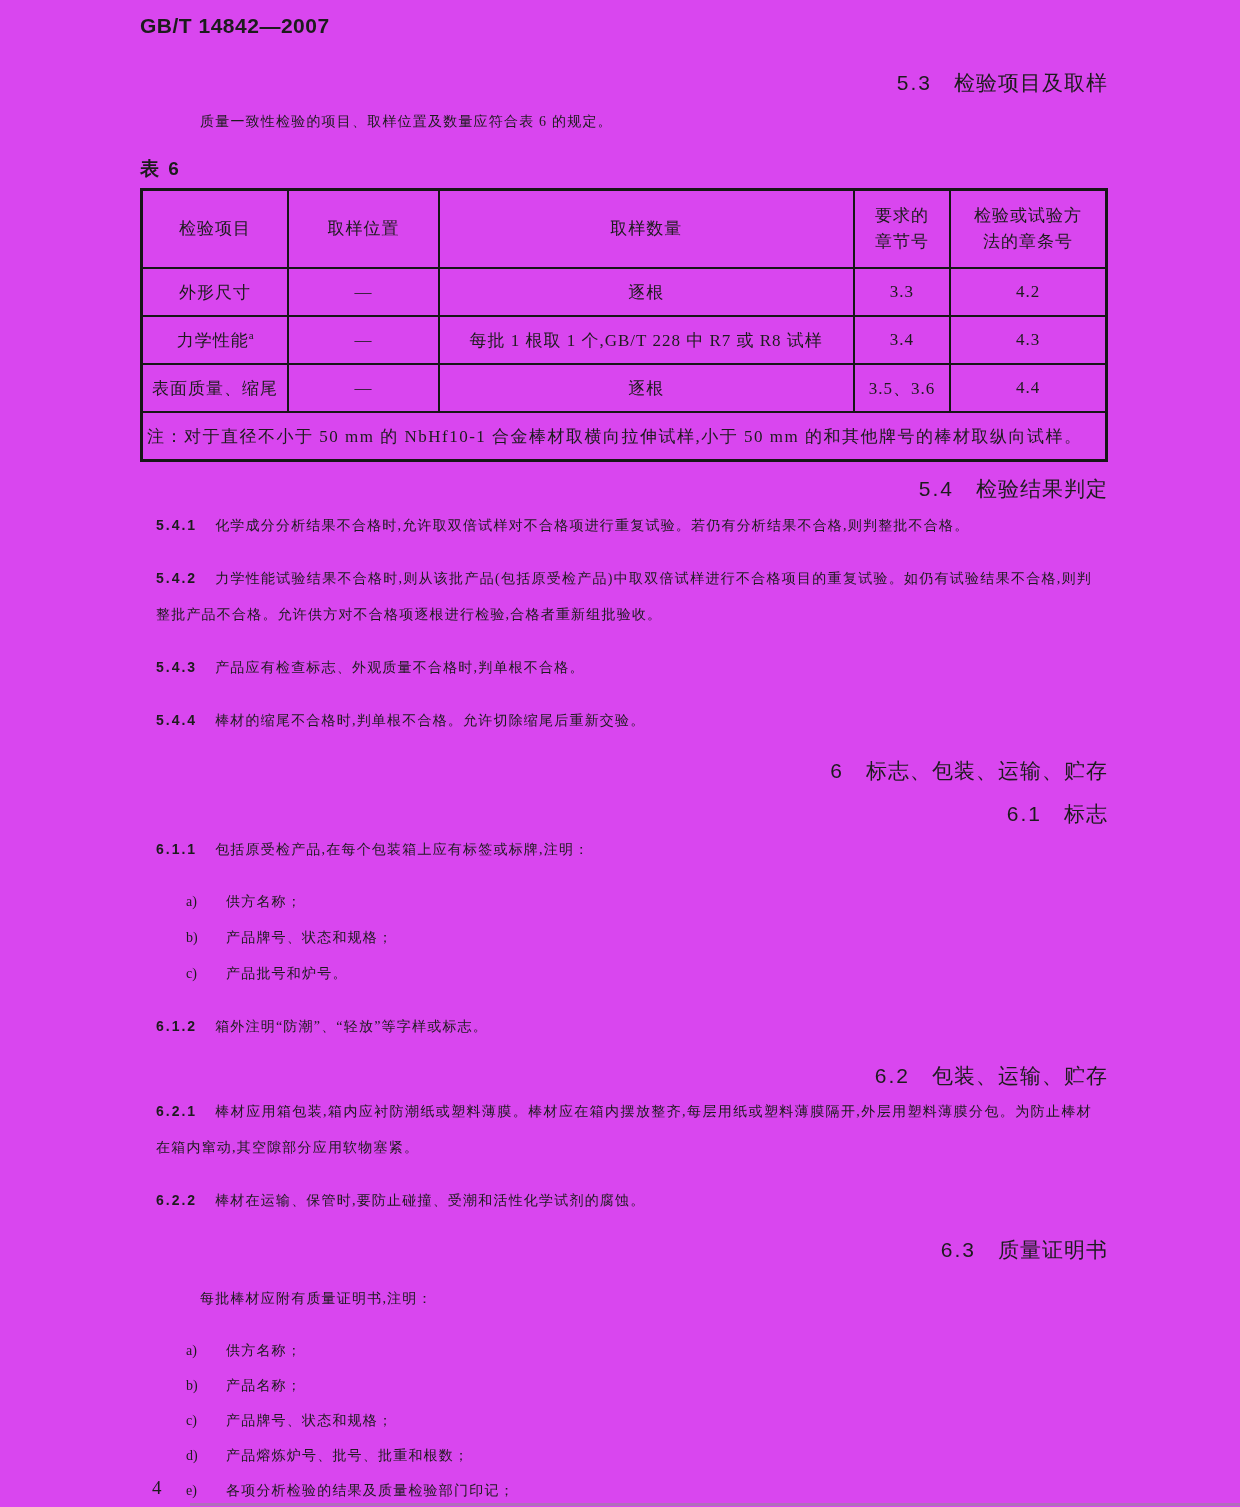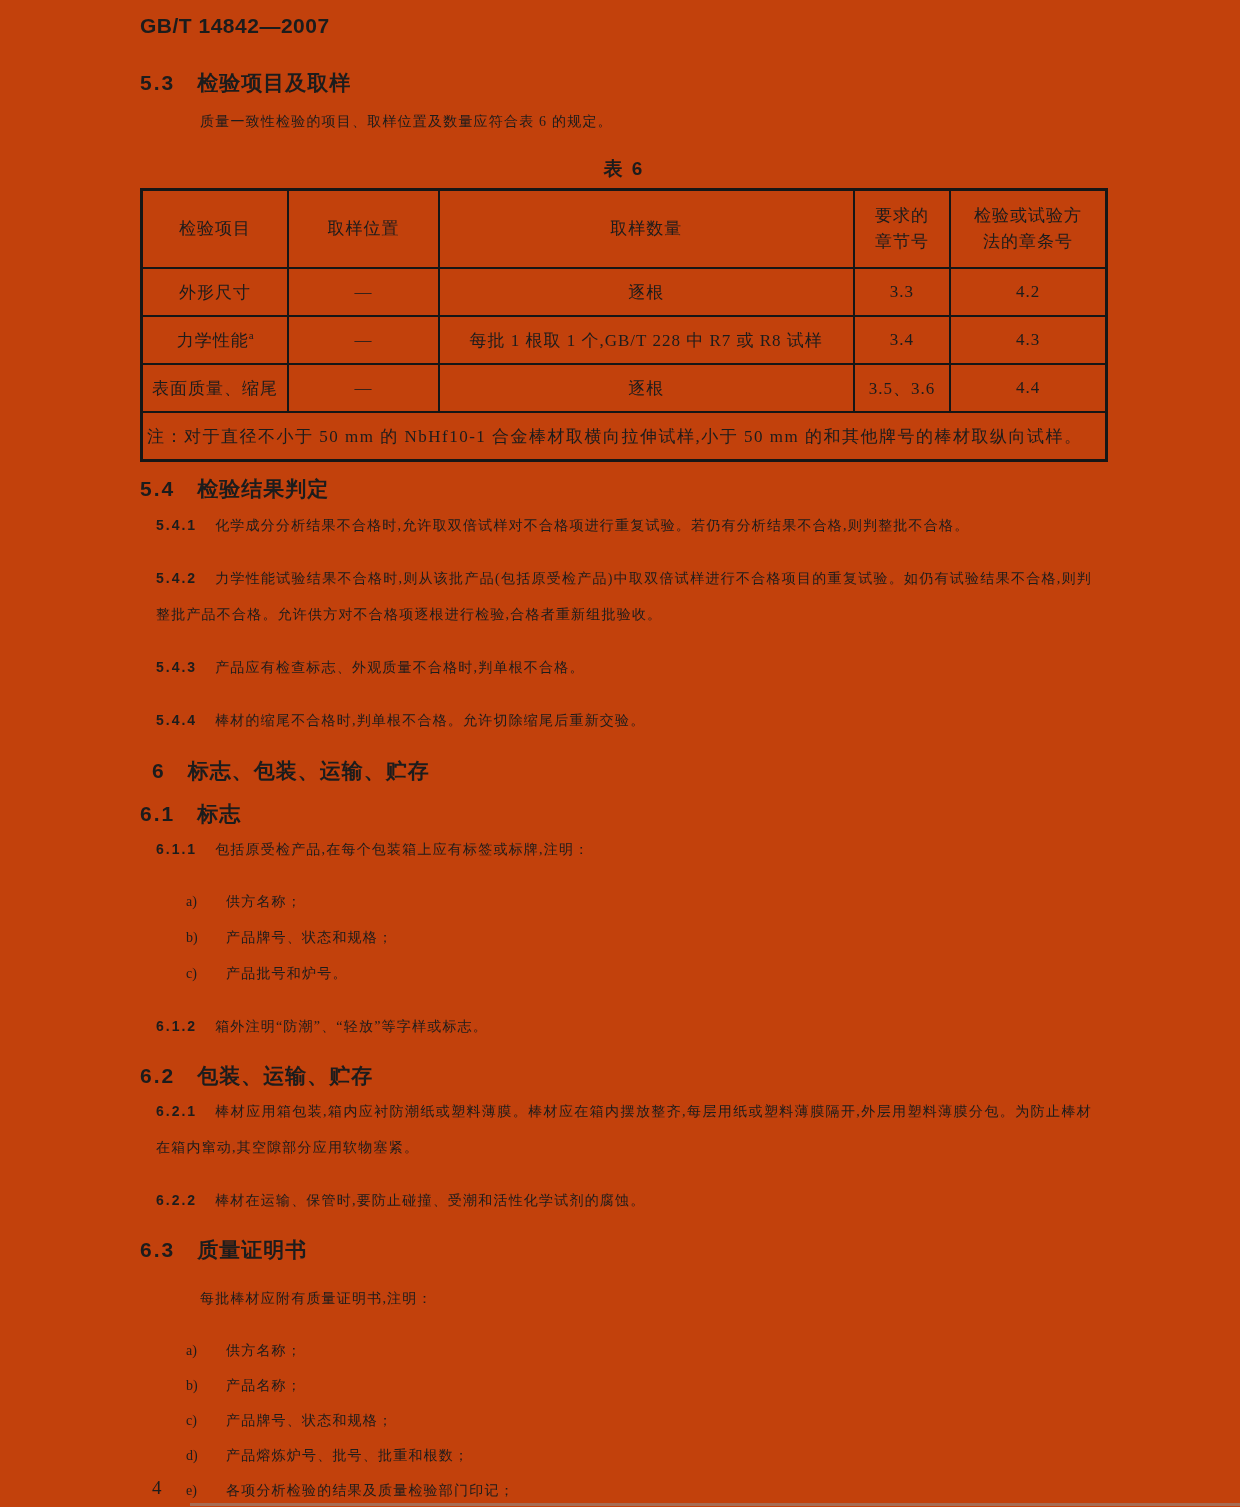--- a/index.html
+++ b/index.html
@@ -1,51 +1,52 @@
 <!DOCTYPE html>
 <html lang="zh"><head>
 <meta charset="utf-8">
 <style>
   html,body{margin:0;padding:0;background:#e9e9e9;}
   .page{
     position:relative;
     width:1240px;height:1507px;
     margin:0 auto;
-    background:#c2410c;
+    background:#d946ef;
     overflow:hidden;
     color:#1c1c1c;
     font-family:"Liberation Serif","DejaVu Serif",serif;
   }
   .content{padding:0 132px 0 140px;}
 
   .doc-header{
     margin-top:14px;
     font-family:"Liberation Sans","DejaVu Sans",sans-serif;
     font-weight:bold;font-size:21px;letter-spacing:0.5px;
   }
 
   .hsec{
     font-family:"Liberation Sans","DejaVu Sans",sans-serif;
-    font-weight:bold;font-size:21px;line-height:30px;
+    font-weight:normal;font-size:21px;line-height:30px;
     letter-spacing:1px;
+    text-align:right;
   }
   .hsec .num{margin-right:22px;letter-spacing:2px;}
 
   .para{
     font-size:14px;line-height:36px;letter-spacing:1.2px;
     text-align:justify;text-align-last:left;margin:16px;
   }
   .para .num{
     font-family:"Liberation Sans","DejaVu Sans",sans-serif;
     font-weight:bold;letter-spacing:2px;margin-right:18px;
   }
   .indent{ text-indent:44px; }
 
   .tbl-caption{
-    margin-top:6px;text-align:center;
+    margin-top:6px;text-align:left;
     font-family:"Liberation Sans","DejaVu Sans",sans-serif;
     font-weight:bold;font-size:19px;letter-spacing:2px;
   }
 
   table.t6{
     margin-top:6px;width:100%;
     border-collapse:collapse;border:3px solid #161616;
     font-size:17px;letter-spacing:1px;padding-left:30px;
   }
   table.t6 th,table.t6 td{

